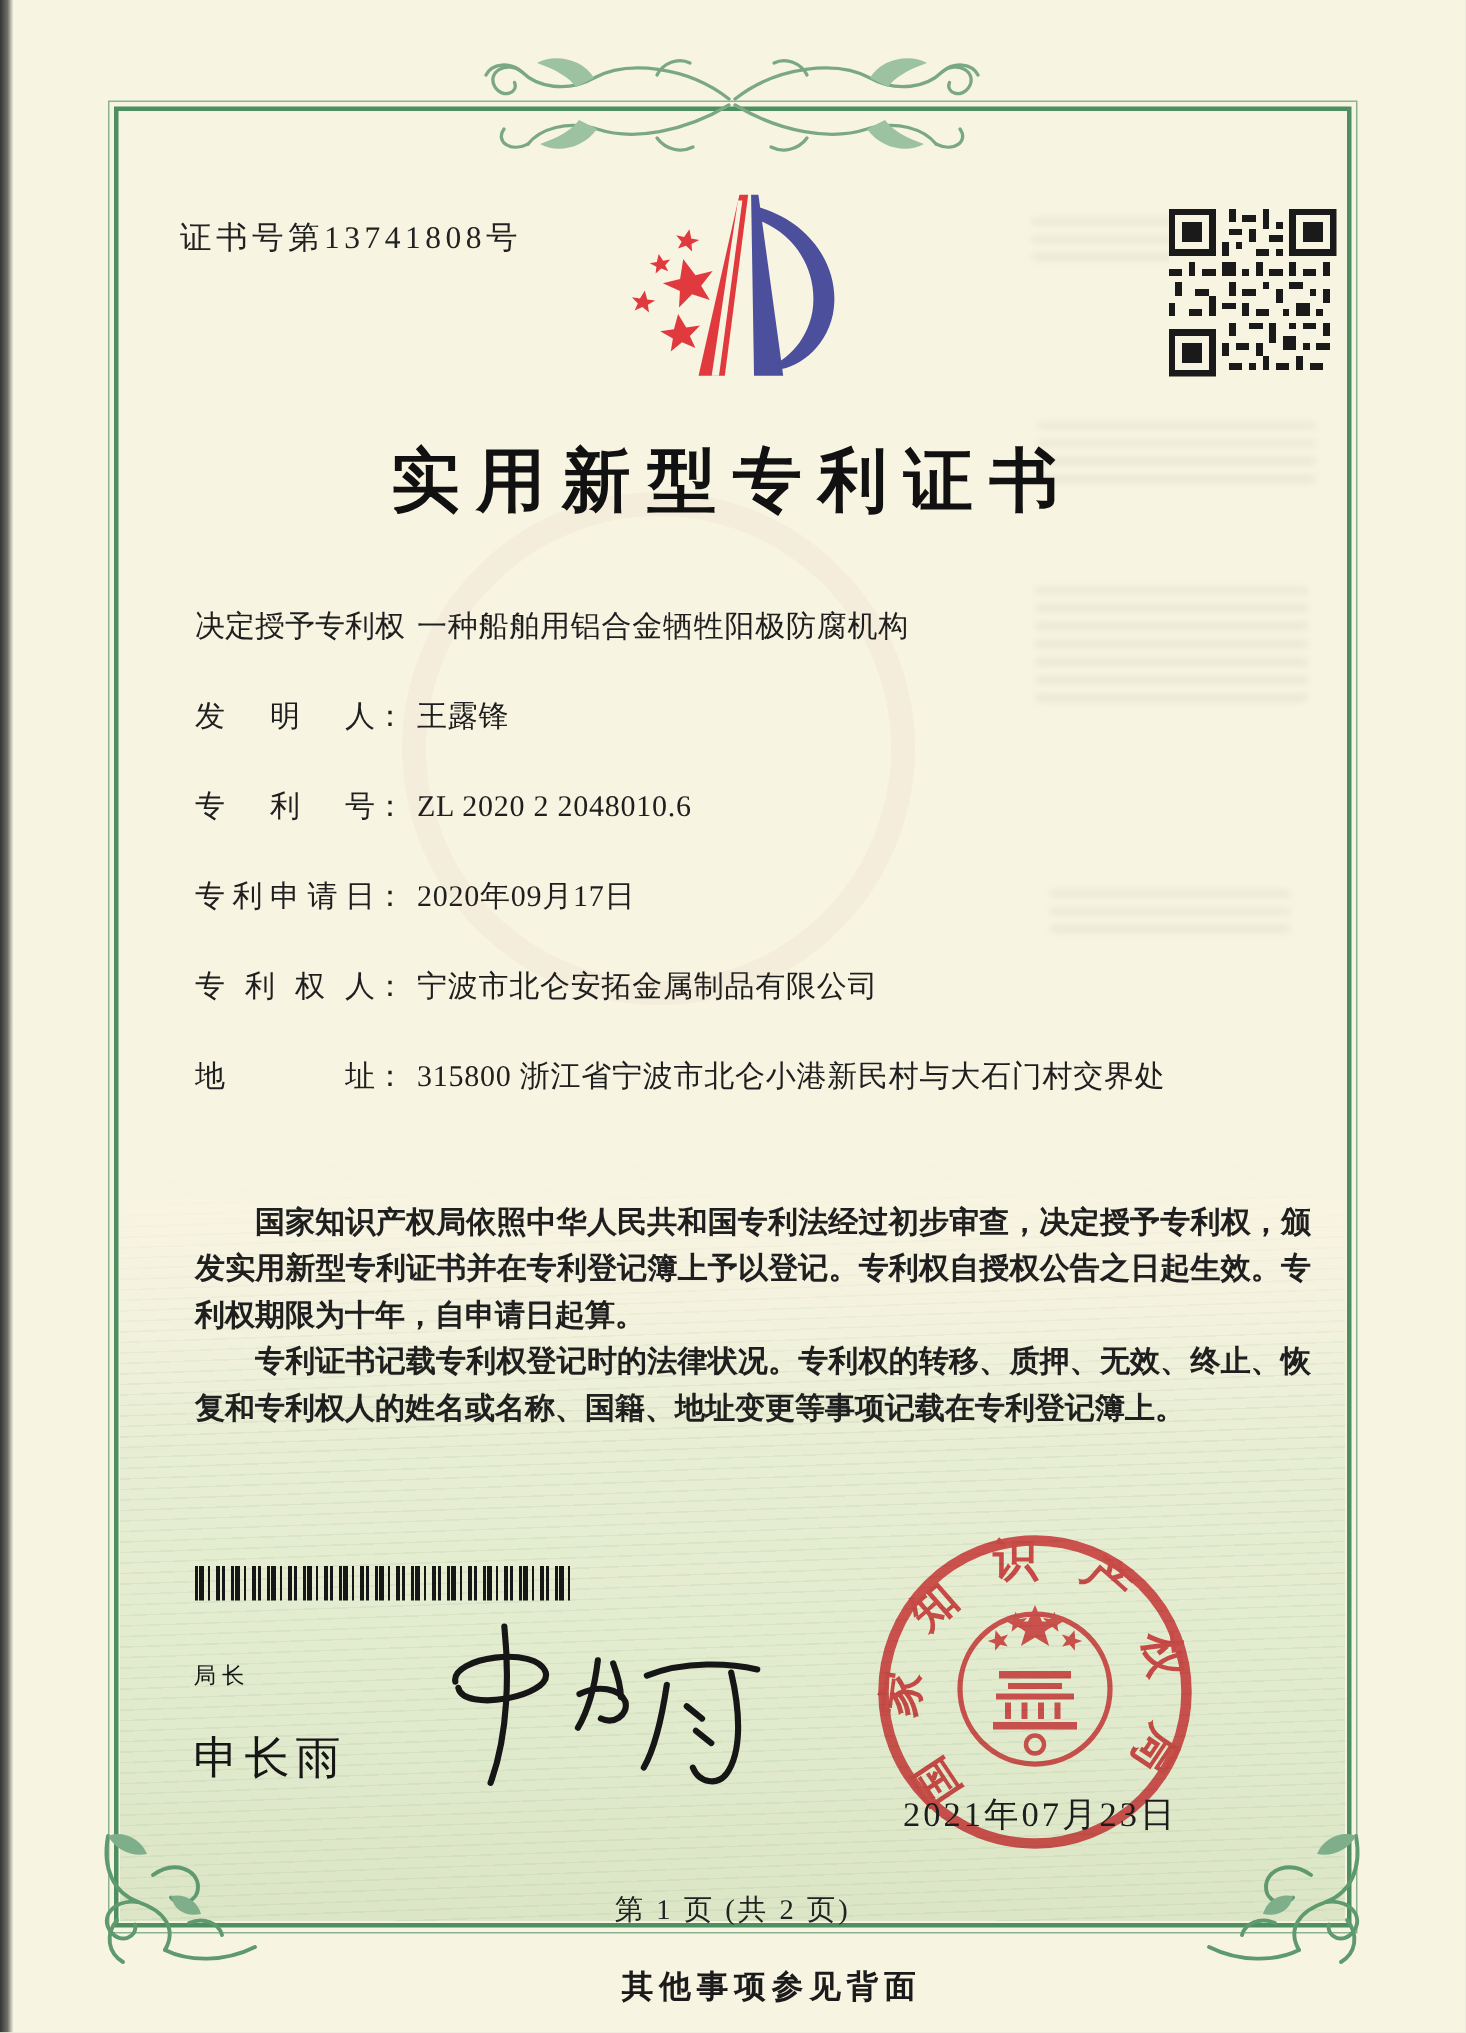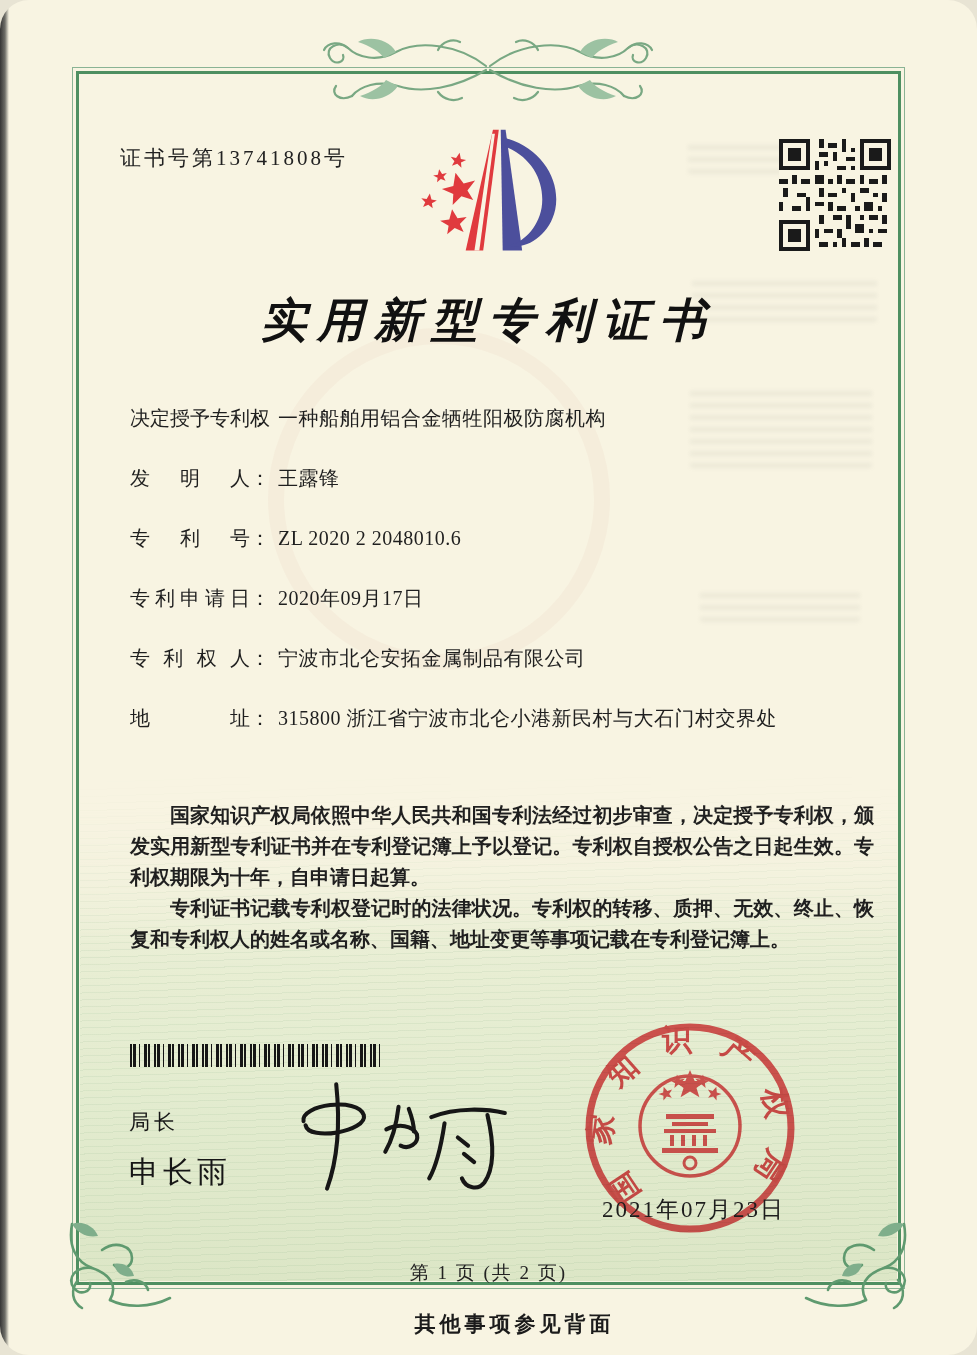--- a/index.html
+++ b/index.html
@@ -1,21 +1,20 @@
 <!DOCTYPE html>
 <html><head>
 <meta charset="utf-8">
 <style>
   html,body{margin:0;padding:0;background:#e8e4d4;}
   .page{
     position:relative;width:977px;height:1355px;overflow:hidden;
     background:#f8f4e2;
     font-family:"Liberation Serif","DejaVu Serif",serif;
     color:#1c1c1c;
-    border-radius:29px;
   }
   
   .scan-edge{position:absolute;left:0;top:0;width:9px;height:1355px;
     background:linear-gradient(90deg,#353535 0%,#6e6e68 55%,rgba(110,110,104,0) 100%);}
   
   .frame{position:absolute;left:72px;top:67px;width:833px;height:1222px;
     border:1px solid #8ab394;box-sizing:border-box;}
   .frame::before{content:"";position:absolute;inset:3px;border:3px solid #4e8f61;}
   
   .frame-tint{position:absolute;left:80px;top:75px;width:817px;height:1206px;
@@ -34,42 +33,42 @@
   .g2{left:692px;top:276px;width:185px;height:46px;}
   .g3{left:690px;top:388px;width:182px;height:80px;}
   .g4{left:700px;top:588px;width:160px;height:34px;}
 
   .cert-no{position:absolute;left:120px;top:144px;font-size:21px;letter-spacing:3px;color:#222;}
 
   .logo{position:absolute;left:413px;top:122px;width:156px;height:146px;}
   .qr{position:absolute;left:779px;top:139px;width:112px;height:112px;}
 
   .title{position:absolute;left:0;top:290px;width:977px;text-align:center;
-    font-size:46px;font-weight:bold;letter-spacing:11px;color:#111;font-style:italic;}
+    font-size:46px;font-weight:bold;letter-spacing:11px;color:#111;}
 
   .fields{position:absolute;left:130px;top:388px;width:760px;font-size:20px;color:#1f1f1f;}
   .field-row{position:relative;height:60px;line-height:60px;white-space:nowrap;}
   .flabel{display:inline-block;width:120px;text-align:justify;text-align-last:justify;vertical-align:top;}
   .colon{display:inline-block;margin-right:8px;}
   .fvalue{letter-spacing:0.5px;}
   .group2{position:absolute;left:360px;top:0;}
 
   .paras{position:absolute;left:130px;top:800px;width:744px;font-size:20px;line-height:31px;
     text-align:justify;color:#1f1f1f;}
   .paras p{margin:0;text-indent:2em;font-weight:bold;}
 
   .barcode{position:absolute;left:130px;top:1044px;width:250px;height:23px;
     background:repeating-linear-gradient(90deg,
       #161616 0 2px, transparent 2px 3px,
       #161616 3px 6px, transparent 6px 9px,
       #161616 9px 10px, transparent 10px 14px,
       #161616 14px 17px, transparent 17px 18px,
       #161616 18px 20px, transparent 20px 24px);}
 
-  .signer-title{position:absolute;left:129px;top:1108px;font-size:21px;letter-spacing:4px;color:#161616;}
+  .signer-title{position:absolute;left:129px;top:1108px;font-size:15px;letter-spacing:4px;color:#161616;}
   .signer-name{position:absolute;left:129px;top:1152px;font-size:30px;letter-spacing:4px;color:#161616;}
   .signature{position:absolute;left:278px;top:1078px;width:235px;height:118px;}
 
   .seal{position:absolute;left:580px;top:1018px;width:220px;height:220px;
     mix-blend-mode:multiply;opacity:.93;}
   .seal-date{position:absolute;left:602px;top:1194px;font-size:23px;letter-spacing:2px;color:#1d1d1d;}
 
   .footer-page{position:absolute;left:0;top:1260px;width:977px;text-align:center;font-size:19px;
     letter-spacing:2px;color:#222;}
   .back-note{position:absolute;left:0;top:1310px;width:977px;text-align:center;font-size:21px;

